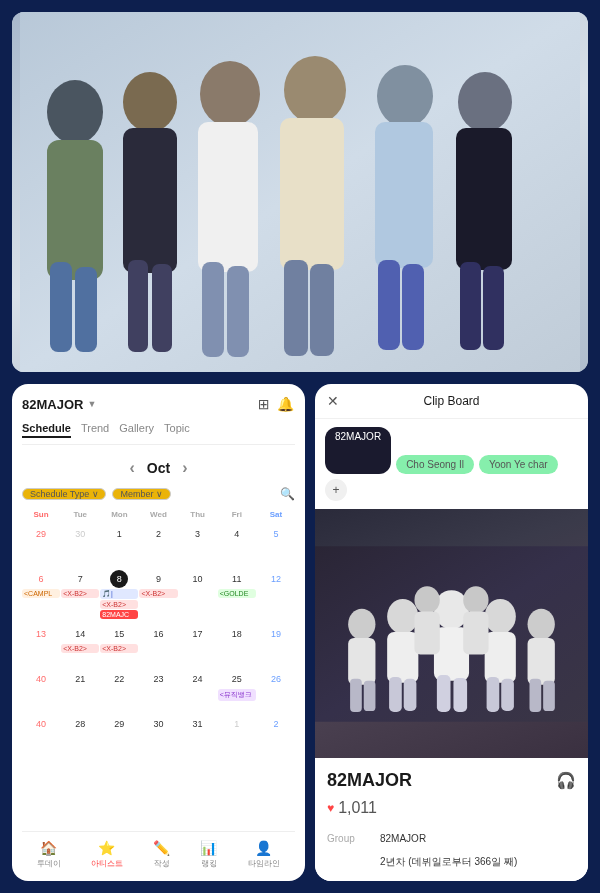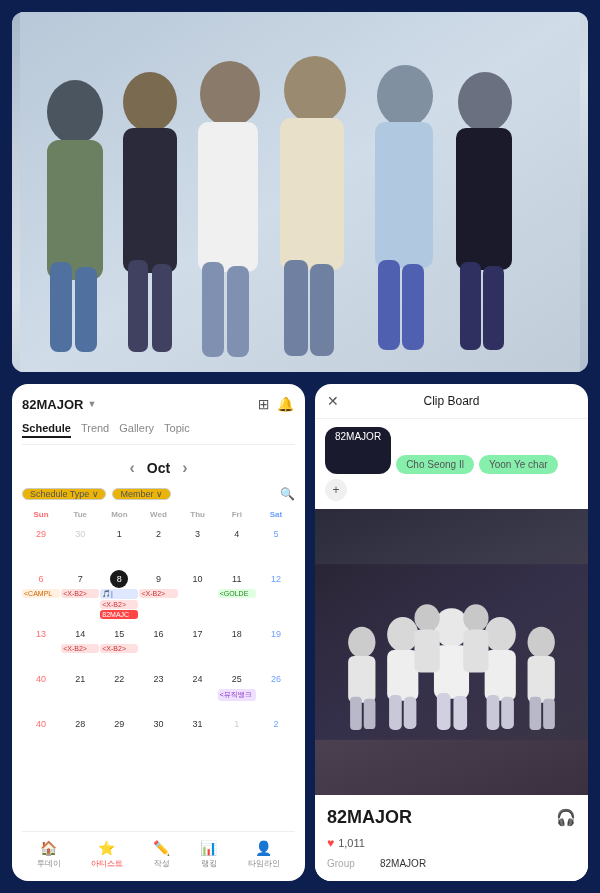--- a/index.html
+++ b/index.html
@@ -309,31 +309,32 @@
       align-items: center;
       justify-content: space-between;
     }
     .cb-like {
       display: flex;
       align-items: center;
       gap: 4px;
       margin-bottom: 8px;
     }
     .heart-icon { color: #ff4444; font-size: 12px; }
-    .like-count { font-size: 11px; color: #555; }
+    .like-count { font-size: 16px; color: #555; }
 
     .cb-details {
       display: flex;
       flex-direction: column;
       gap: 3px;
     }
     .cb-detail-row {
       display: flex;
       gap: 8px;
       font-size: 10px;
+      margin-top: 8px;
     }
     .cb-detail-label { color: #aaa; min-width: 45px; }
     .cb-detail-value { color: #333; }
 
     .listen-icon { font-size: 16px; color: #555; }
   </style>
 </head>
 <body>
 
 <div class="top-image">
@@ -590,17 +591,21 @@
       </div>
       <div class="cb-like">
         <span class="heart-icon">♥</span>
         <span class="like-count">1,011</span>
       </div>
       <div class="cb-details">
         <div class="cb-detail-row">
           <span class="cb-detail-label">Group</span>
           <span class="cb-detail-value">82MAJOR</span>
         </div>
+        <div class="cb-detail-row">
+          <span class="cb-detail-label"></span>
+          <span class="cb-detail-value">2년차 (데뷔일로부터 366일 째)</span>
+        </div>
       </div>
     </div>
   </div>
 
 </div>
 
 </body></html>

